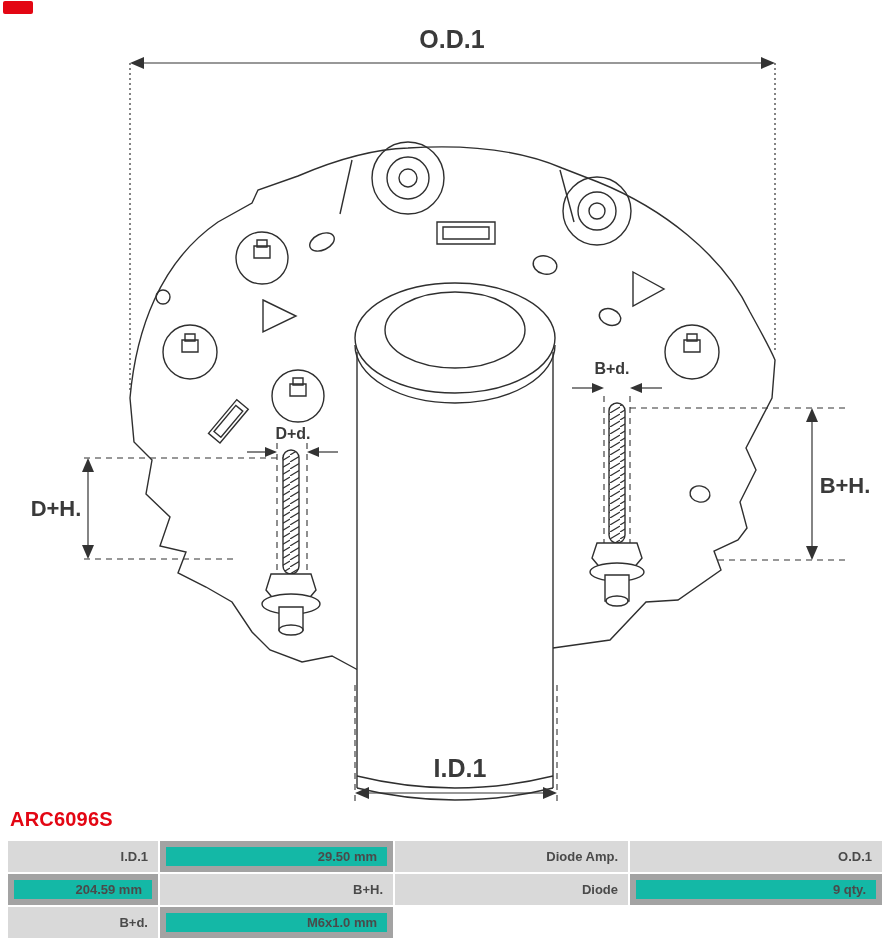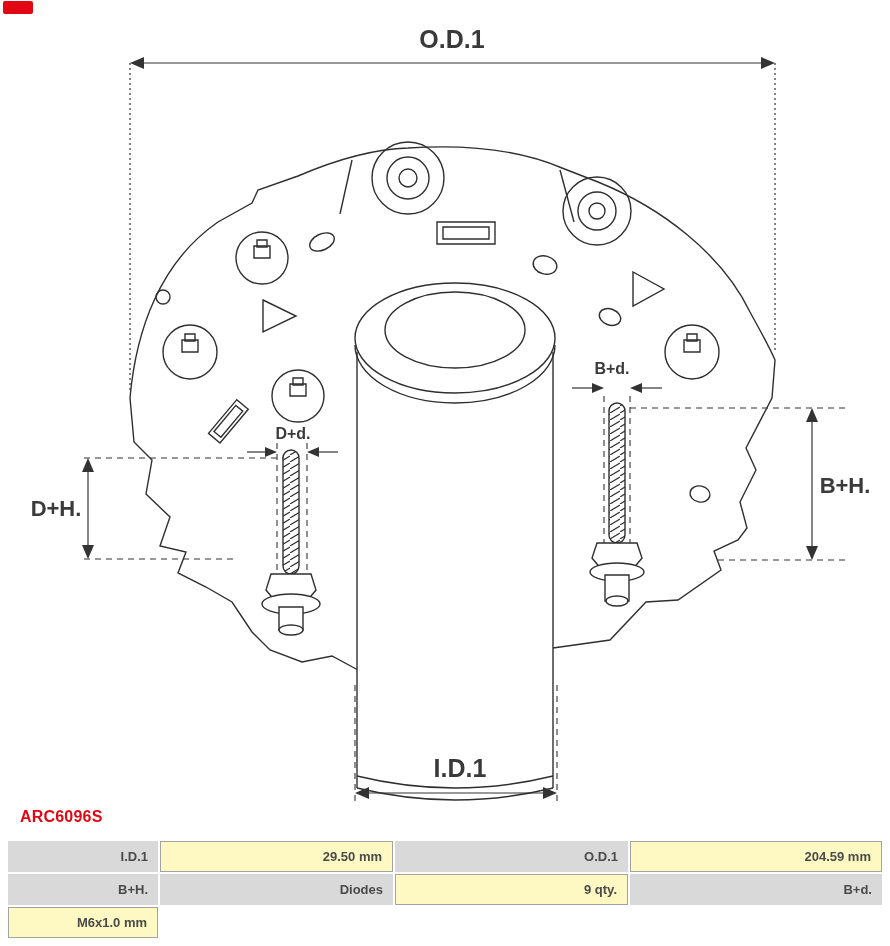--- a/index.html
+++ b/index.html
@@ -1,26 +1,26 @@
 <!DOCTYPE html>
 <html><head>
 <meta charset="utf-8">
 <style>
   html,body{margin:0;padding:0;background:#fff;}
   .page{position:relative;width:890px;height:946px;background:#fff;overflow:hidden;
         font-family:"Liberation Sans",sans-serif;font-weight:bold;}
   .brand-logo{position:absolute;left:3px;top:1px;width:30px;height:13px;background:#e30613;border-radius:2px;}
   .drawing{position:absolute;left:0;top:0;}
   .dim-text{fill:#3a3a3a;font-family:"Liberation Sans",sans-serif;}
-  .part-number{position:absolute;left:20px;top:808px;font-size:16px;color:#e30613;letter-spacing:.2px;}
+  .part-number{position:absolute;left:10px;top:808px;font-size:20px;color:#e30613;letter-spacing:.2px;}
   .spec-table{position:absolute;left:8px;top:841px;width:874px;display:grid;
               grid-template-columns:150px 233px 233px 1fr;grid-auto-rows:31px;gap:2px;font-size:13px;color:#4a4a4a;}
   .cell{display:flex;align-items:center;justify-content:flex-end;padding-right:10px;box-sizing:border-box;}
   .cell-label{background:#d9d9d9;}
-  .cell-value{background:#fef9c3;border:1px solid #a3a3a3;}
+  .cell-value{background:#14b8a6;border:6px solid #a3a3a3;}
   svg *{vector-effect:non-scaling-stroke;}
   .ln{stroke:#2f2f2f;stroke-width:1.4;fill:none;}
   .lnf{stroke:#2f2f2f;stroke-width:1.4;fill:#fff;}
   .dim{stroke:#333;stroke-width:1.2;fill:none;}
   .arr{fill:#333;stroke:none;}
   .dash{stroke:#333;stroke-width:1.1;fill:none;stroke-dasharray:6 5;}
   .dots{stroke:#333;stroke-width:1.2;fill:none;stroke-dasharray:2 3;}
 </style>
 </head>
 <body>
@@ -171,24 +171,25 @@
       <path class="dim" d="M642,388 L662,388"></path>
       <polygon class="arr" points="630,388 642,383 642,393"></polygon>
     </g>
   </svg>
 
   <div class="part-number">ARC6096S</div>
 
   <div class="spec-table">
     <div class="cell cell-label">I.D.1</div>
     <div class="cell cell-value">29.50 mm</div>
+    <div class="cell cell-label">Diode Amp.</div>
 
     <div class="cell cell-label">O.D.1</div>
     <div class="cell cell-value">204.59 mm</div>
     <div class="cell cell-label">B+H.</div>
 
-    <div class="cell cell-label">Diodes</div>
+    <div class="cell cell-label">Diode</div>
     <div class="cell cell-value">9 qty.</div>
     <div class="cell cell-label">B+d.</div>
     <div class="cell cell-value">M6x1.0 mm</div>
   </div>
 
 </div>
 
 </body></html>

